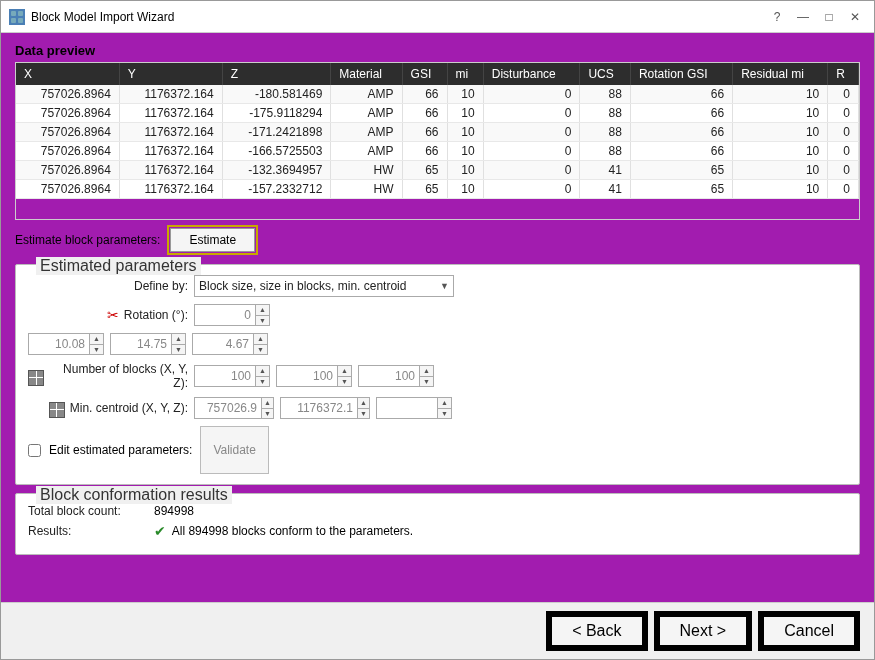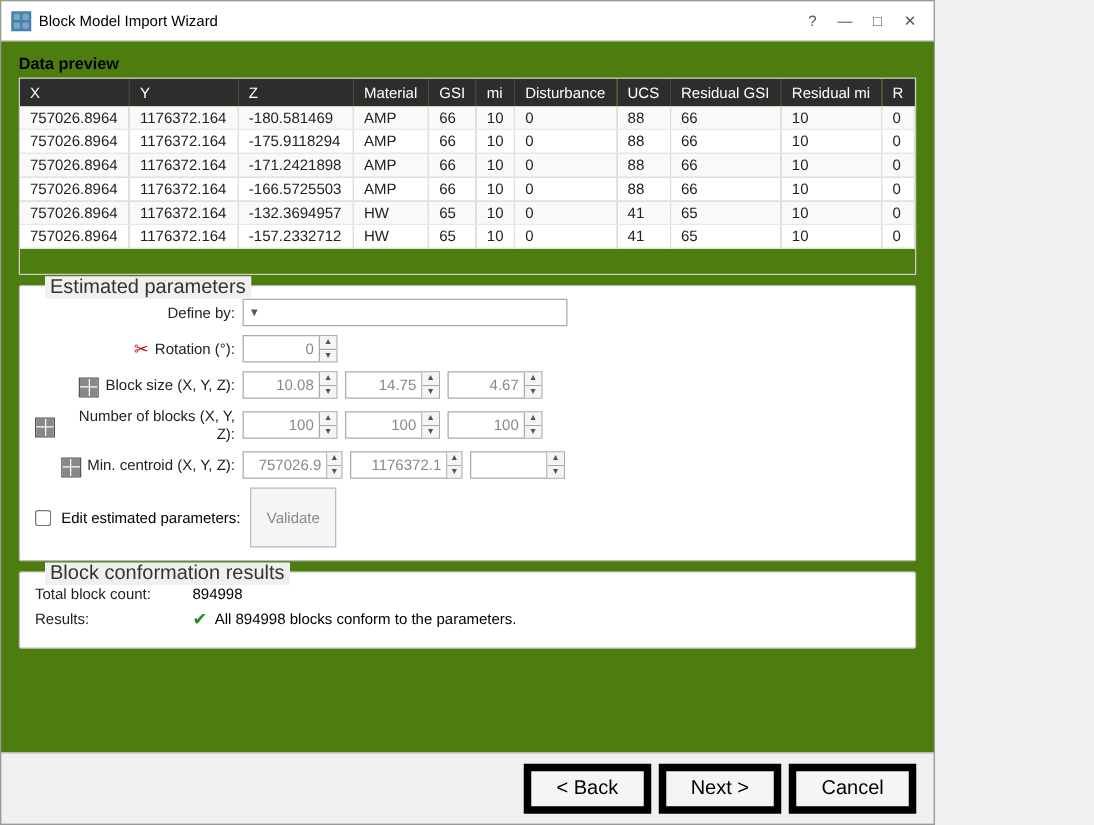--- a/index.html
+++ b/index.html
@@ -5,23 +5,23 @@
     * { box-sizing: border-box; margin: 0; padding: 0; }
     body {
       font-family: 'Segoe UI', Arial, sans-serif;
       font-size: 12px;
       background: #f0f0f0;
       width: 875px;
       height: 660px;
       overflow: hidden;
     }
     .window {
-      width: 748px;
+      width: 875px;
       height: 660px;
-      background: #4d7c0f;
+      background: #a21caf;
       border: 1px solid #999;
       display: flex;
       flex-direction: column;
     }
     .titlebar {
       background: #fff;
       border-bottom: 1px solid #ccc;
       display: flex;
       align-items: center;
       justify-content: space-between;
@@ -104,20 +104,21 @@
       font-weight: normal;
       text-align: left;
       font-size: 12px;
       border-right: 1px solid #444;
       position: sticky;
       top: 0;
       white-space: nowrap;
     }
     tbody tr {
       background: #fff;
+      text-align: right;
     }
     tbody tr:nth-child(odd) {
       background: #f9f9f9;
     }
     tbody td {
       padding: 2px 8px;
       border-right: 1px solid #e0e0e0;
       border-bottom: 1px solid #e8e8e8;
       white-space: nowrap;
       font-size: 12px;
@@ -343,21 +344,21 @@
             <thead>
               <tr id="table-header-row">
                   <th>X</th>
                   <th>Y</th>
                   <th>Z</th>
                   <th>Material</th>
                   <th>GSI</th>
                   <th>mi</th>
                   <th>Disturbance</th>
                   <th>UCS</th>
-                  <th>Residual GSI</th>
+                  <th>Rotation GSI</th>
                   <th>Residual mi</th>
                   <th>R</th>
                 </tr>
             </thead>
             <tbody id="table-body">
                 <tr>
                   <td>757026.8964</td>
                   <td>1176372.164</td>
                   <td>-180.581469</td>
                   <td>AMP</td>
@@ -433,59 +434,53 @@
                   <td>65</td>
                   <td>10</td>
                   <td>0</td>
                 </tr>
               </tbody>
           </table>
         </div>
       </div>
     </div>
 
+    <div class="estimate-row">
+      <span>Estimate block parameters:</span>
+      <button class="estimate-btn">Estimate</button>
+    </div>
 
     <div class="groupbox">
       <span class="groupbox-title">Estimated parameters</span>
 
       <div class="form-row">
         <div class="form-label">
           <span>Define by:</span>
         </div>
         <div class="dropdown-select">
+          <span>Block size, size in blocks, min. centroid</span>
           <span class="dropdown-arrow">▼</span>
         </div>
       </div>
 
       <div class="form-row">
         <div class="form-label">
           <span style="font-size:14px; color:#c00;">✂</span>
           <span>Rotation (°):</span>
         </div>
         <div class="input-spinner">
           <input type="text" style="color: rgb(136, 136, 136);" value="0">
           <div class="spinner-btns">
             <button class="spinner-btn">▲</button>
             <button class="spinner-btn">▼</button>
           </div>
         </div>
       </div>
 
       <div class="form-row">
-        <div class="form-label">
-          <span>
-            <div class="row-icon-grid">
-                <span></span>
-                <span></span>
-                <span></span>
-                <span></span>
-              </div>
-          </span>
-          <span>Block size (X, Y, Z):</span>
-        </div>
         <div class="input-spinner">
           <input type="text" style="color: rgb(136, 136, 136);" value="10.08">
           <div class="spinner-btns">
             <button class="spinner-btn">▲</button>
             <button class="spinner-btn">▼</button>
           </div>
         </div>
         <div class="input-spinner">
           <input type="text" style="color: rgb(136, 136, 136);" value="14.75">
           <div class="spinner-btns">

